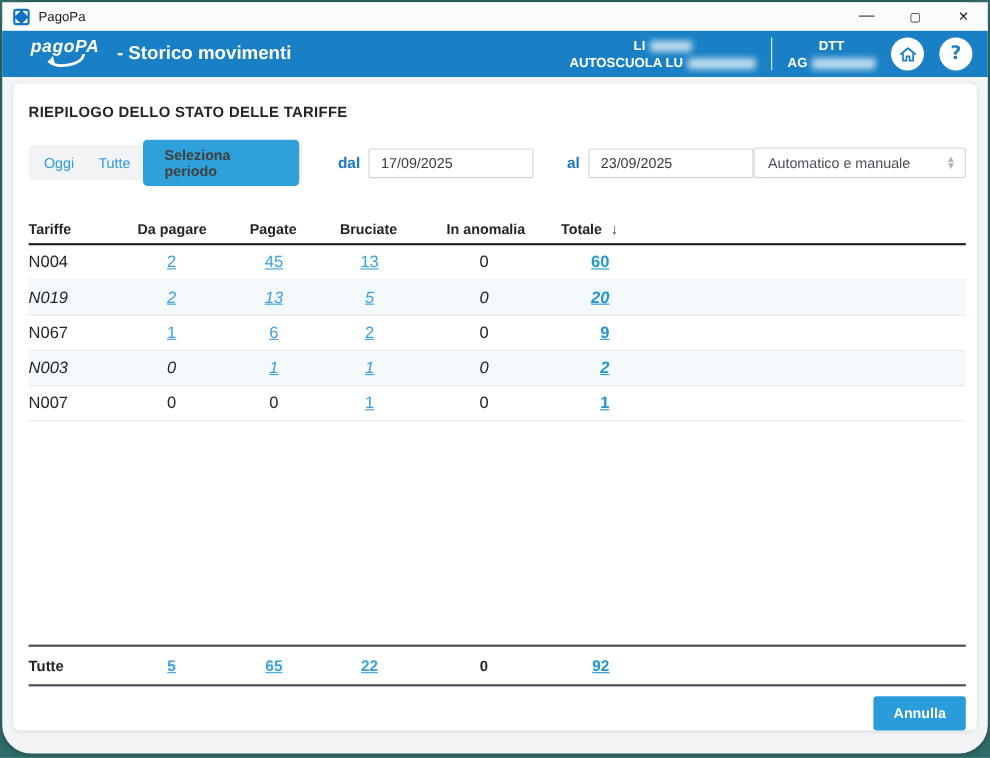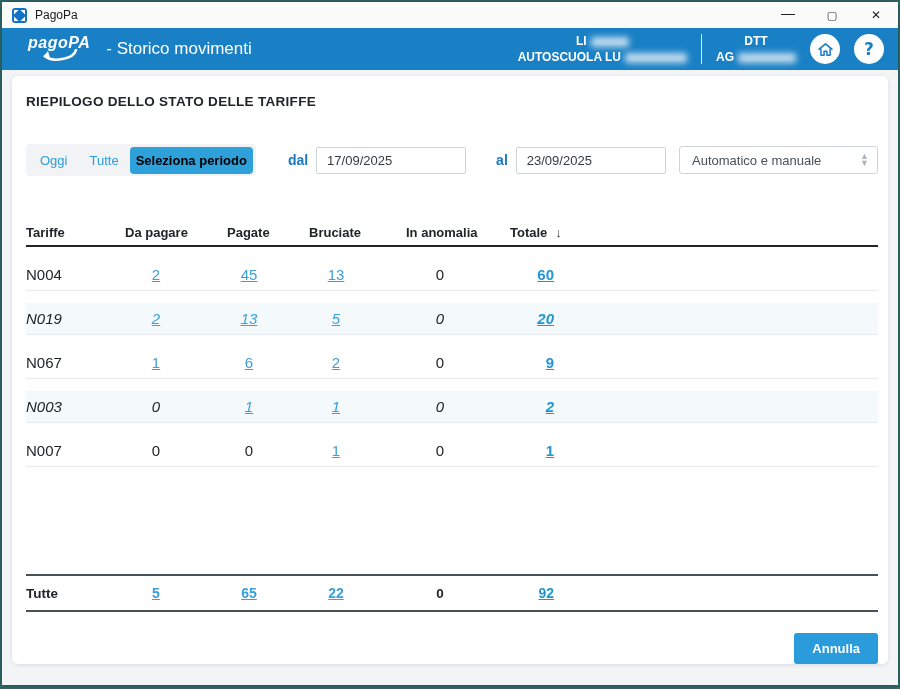--- a/index.html
+++ b/index.html
@@ -1,64 +1,64 @@
 <!DOCTYPE html>
 <html><head>
 <meta charset="utf-8">
 <style>
   * { margin:0; padding:0; box-sizing:border-box; }
   html,body { width:900px; height:689px; overflow:hidden;
     font-family:"Liberation Sans","DejaVu Sans",sans-serif; }
   body { background:#2f6b69; position:relative; }
 
   .window { position:absolute; left:2px; top:2px; right:2px; bottom:4px;
-    background:#f3f4f5; box-shadow:0 0 6px rgba(0,0,0,.35); display:flex; flex-direction:column; }
+    background:#f3f4f5; box-shadow:0 0 6px rgba(0,0,0,.35); display:flex; flex-direction:column;border-radius:26px; }
 
   
   .titlebar { height:26px; background:#fbfbfc; display:flex; align-items:center; padding:0 0 0 10px; flex:0 0 auto; }
   .app-icon { width:15px; height:15px; border-radius:3px; background:#1273c4; position:relative; flex:0 0 auto; }
   .app-icon svg { position:absolute; inset:0; }
   .titlebar-title { font-size:12px; color:#1b1b1b; margin-left:8px; flex:1 1 auto; }
   .win-controls { display:flex; align-items:center; height:100%; }
   .win-btn { width:44px; height:100%; display:flex; align-items:center; justify-content:center;
     font-size:12px; color:#222; cursor:default; }
   .win-btn.min { font-size:14px; padding-bottom:4px; }
   .win-btn.max { font-size:11px; }
 
   
   .appbar { height:42px; background:#1a80c5; display:flex; align-items:center; color:#fff; flex:0 0 auto; }
   .logo { margin-left:26px; display:flex; flex-direction:column; align-items:center; line-height:1; }
   .logo-text { font-size:16px; font-weight:bold; font-style:italic; letter-spacing:.5px; }
   .logo svg { margin-top:-2px; }
-  .app-subtitle { font-size:17px; margin-left:16px; font-weight:400; flex:1 1 auto; }
+  .app-subtitle { font-size:17px; margin-left:16px; font-weight:700; flex:1 1 auto; }
   .hdr-right { display:flex; align-items:center; gap:14px; margin-right:14px; }
   .hdr-block { text-align:center; font-size:12px; font-weight:600; line-height:1.35; }
   .hdr-divider { width:1px; height:30px; background:rgba(255,255,255,.85); }
   .redact { display:inline-block; height:10px; border-radius:2px; background:rgba(255,255,255,.72);
     filter:blur(3px); vertical-align:middle; margin-left:4px; }
   .r60{width:62px;} .r40{width:38px;} .r55{width:58px;}
   .circle-btn { width:30px; height:30px; border-radius:50%; background:#fff; display:flex;
     align-items:center; justify-content:center; cursor:pointer; }
   .help-glyph { color:#1a80c5; font-weight:bold; font-size:17px; font-family:"DejaVu Sans",sans-serif; }
 
   
   .card { margin:6px 10px 0 10px; height:588px; background:#fff; border-radius:6px;
     box-shadow:0 1px 4px rgba(0,0,0,.10); padding:0 10px 0 14px;
-    display:flex; flex-direction:column; position:relative;gap:12px; }
+    display:flex; flex-direction:column; position:relative; }
 
   .page-title { margin-top:18px; font-size:13.5px; font-weight:bold; color:#212529;
     letter-spacing:.3px; padding-left:0; }
 
   
   .filter-row { margin-top:24px; display:flex; align-items:center; height:30px; }
   .tab-group { background:#f1f3f5; border-radius:4px; display:flex; align-items:center;
     padding:3px; height:32px; }
   .tab { color:#2d9cdb; font-size:13px; padding:0 11px; cursor:pointer; }
-  .tab.active { background:#2ea0da; color:#000000; font-weight:bold; border-radius:4px;
-    padding:6px 6px; }
+  .tab.active { background:#2ea0da; color:#404040; font-weight:bold; border-radius:4px;
+    padding:6px 20px; }
   .date-label { color:#1b76c8; font-weight:bold; font-size:14px; }
   .lbl-dal { margin-left:32px; }
   .lbl-al { margin-left:30px; }
   .date-input { width:150px; height:27px; border:1px solid #ced4da; border-radius:2px;
     margin-left:8px; font-size:13px; color:#343a40; padding:0 10px;
     font-family:"Liberation Sans","DejaVu Sans",sans-serif; }
   .mode-select { margin-left:auto; width:199px; height:28px; border:1px solid #ced4da;
     border-radius:3px; display:flex; align-items:center; padding:0 8px 0 12px;
     font-size:13px; color:#495057; cursor:pointer; }
   .mode-select .sel-text { flex:1 1 auto; }

